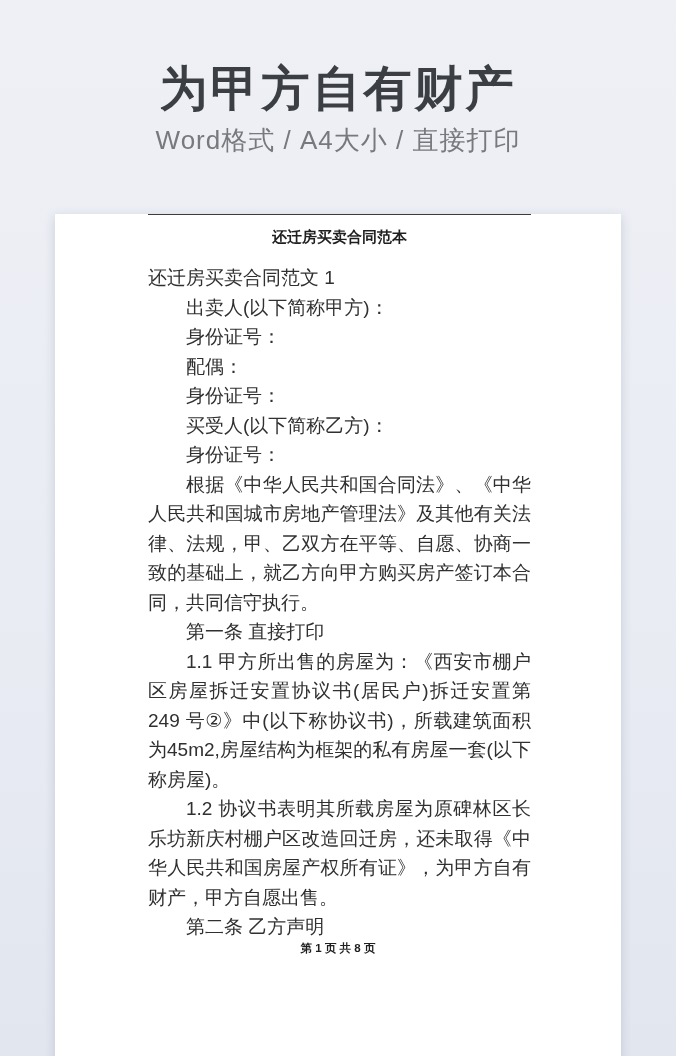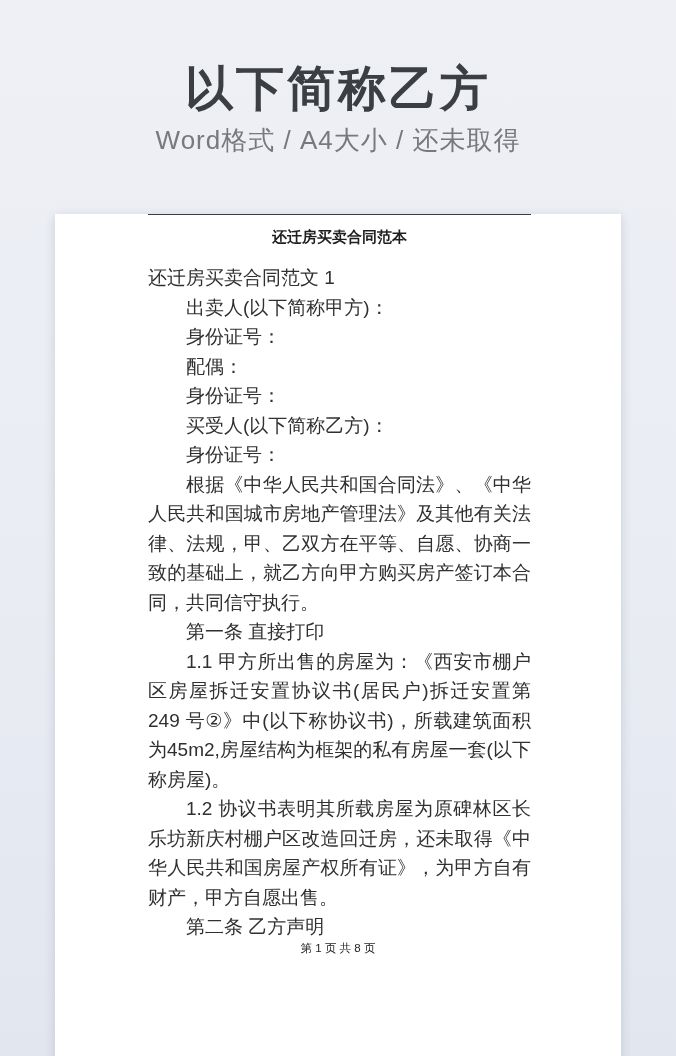--- a/index.html
+++ b/index.html
@@ -73,30 +73,30 @@
   }
   .doc-para.indent { text-indent: 2em; }
   .doc-footer {
     position: absolute;
     left: 0;
     right: 0;
     top: 726px;
     text-align: center;
     font-size: 11.5px;
     line-height: 16px;
-    font-weight: 400;
+    font-weight: 700;
     color: var(--doc-heading);
   }
 </style>
 </head>
 <body>
 
 <div class="hero">
-  <div class="hero-title">以下简称乙方</div>
-  <div class="hero-subtitle">Word格式 / A4大小 / 还未取得</div>
+  <div class="hero-title">为甲方自有财产</div>
+  <div class="hero-subtitle">Word格式 / A4大小 / 直接打印</div>
 </div>
 
 <div class="page">
   <hr class="doc-rule">
   <div class="doc-title">还迁房买卖合同范本</div>
   <div class="doc-body">
       <p class="doc-para">还迁房买卖合同范文 1</p>
       <p class="doc-para indent">出卖人(以下简称甲方)：</p>
       <p class="doc-para indent">身份证号：</p>
       <p class="doc-para indent">配偶：</p>

